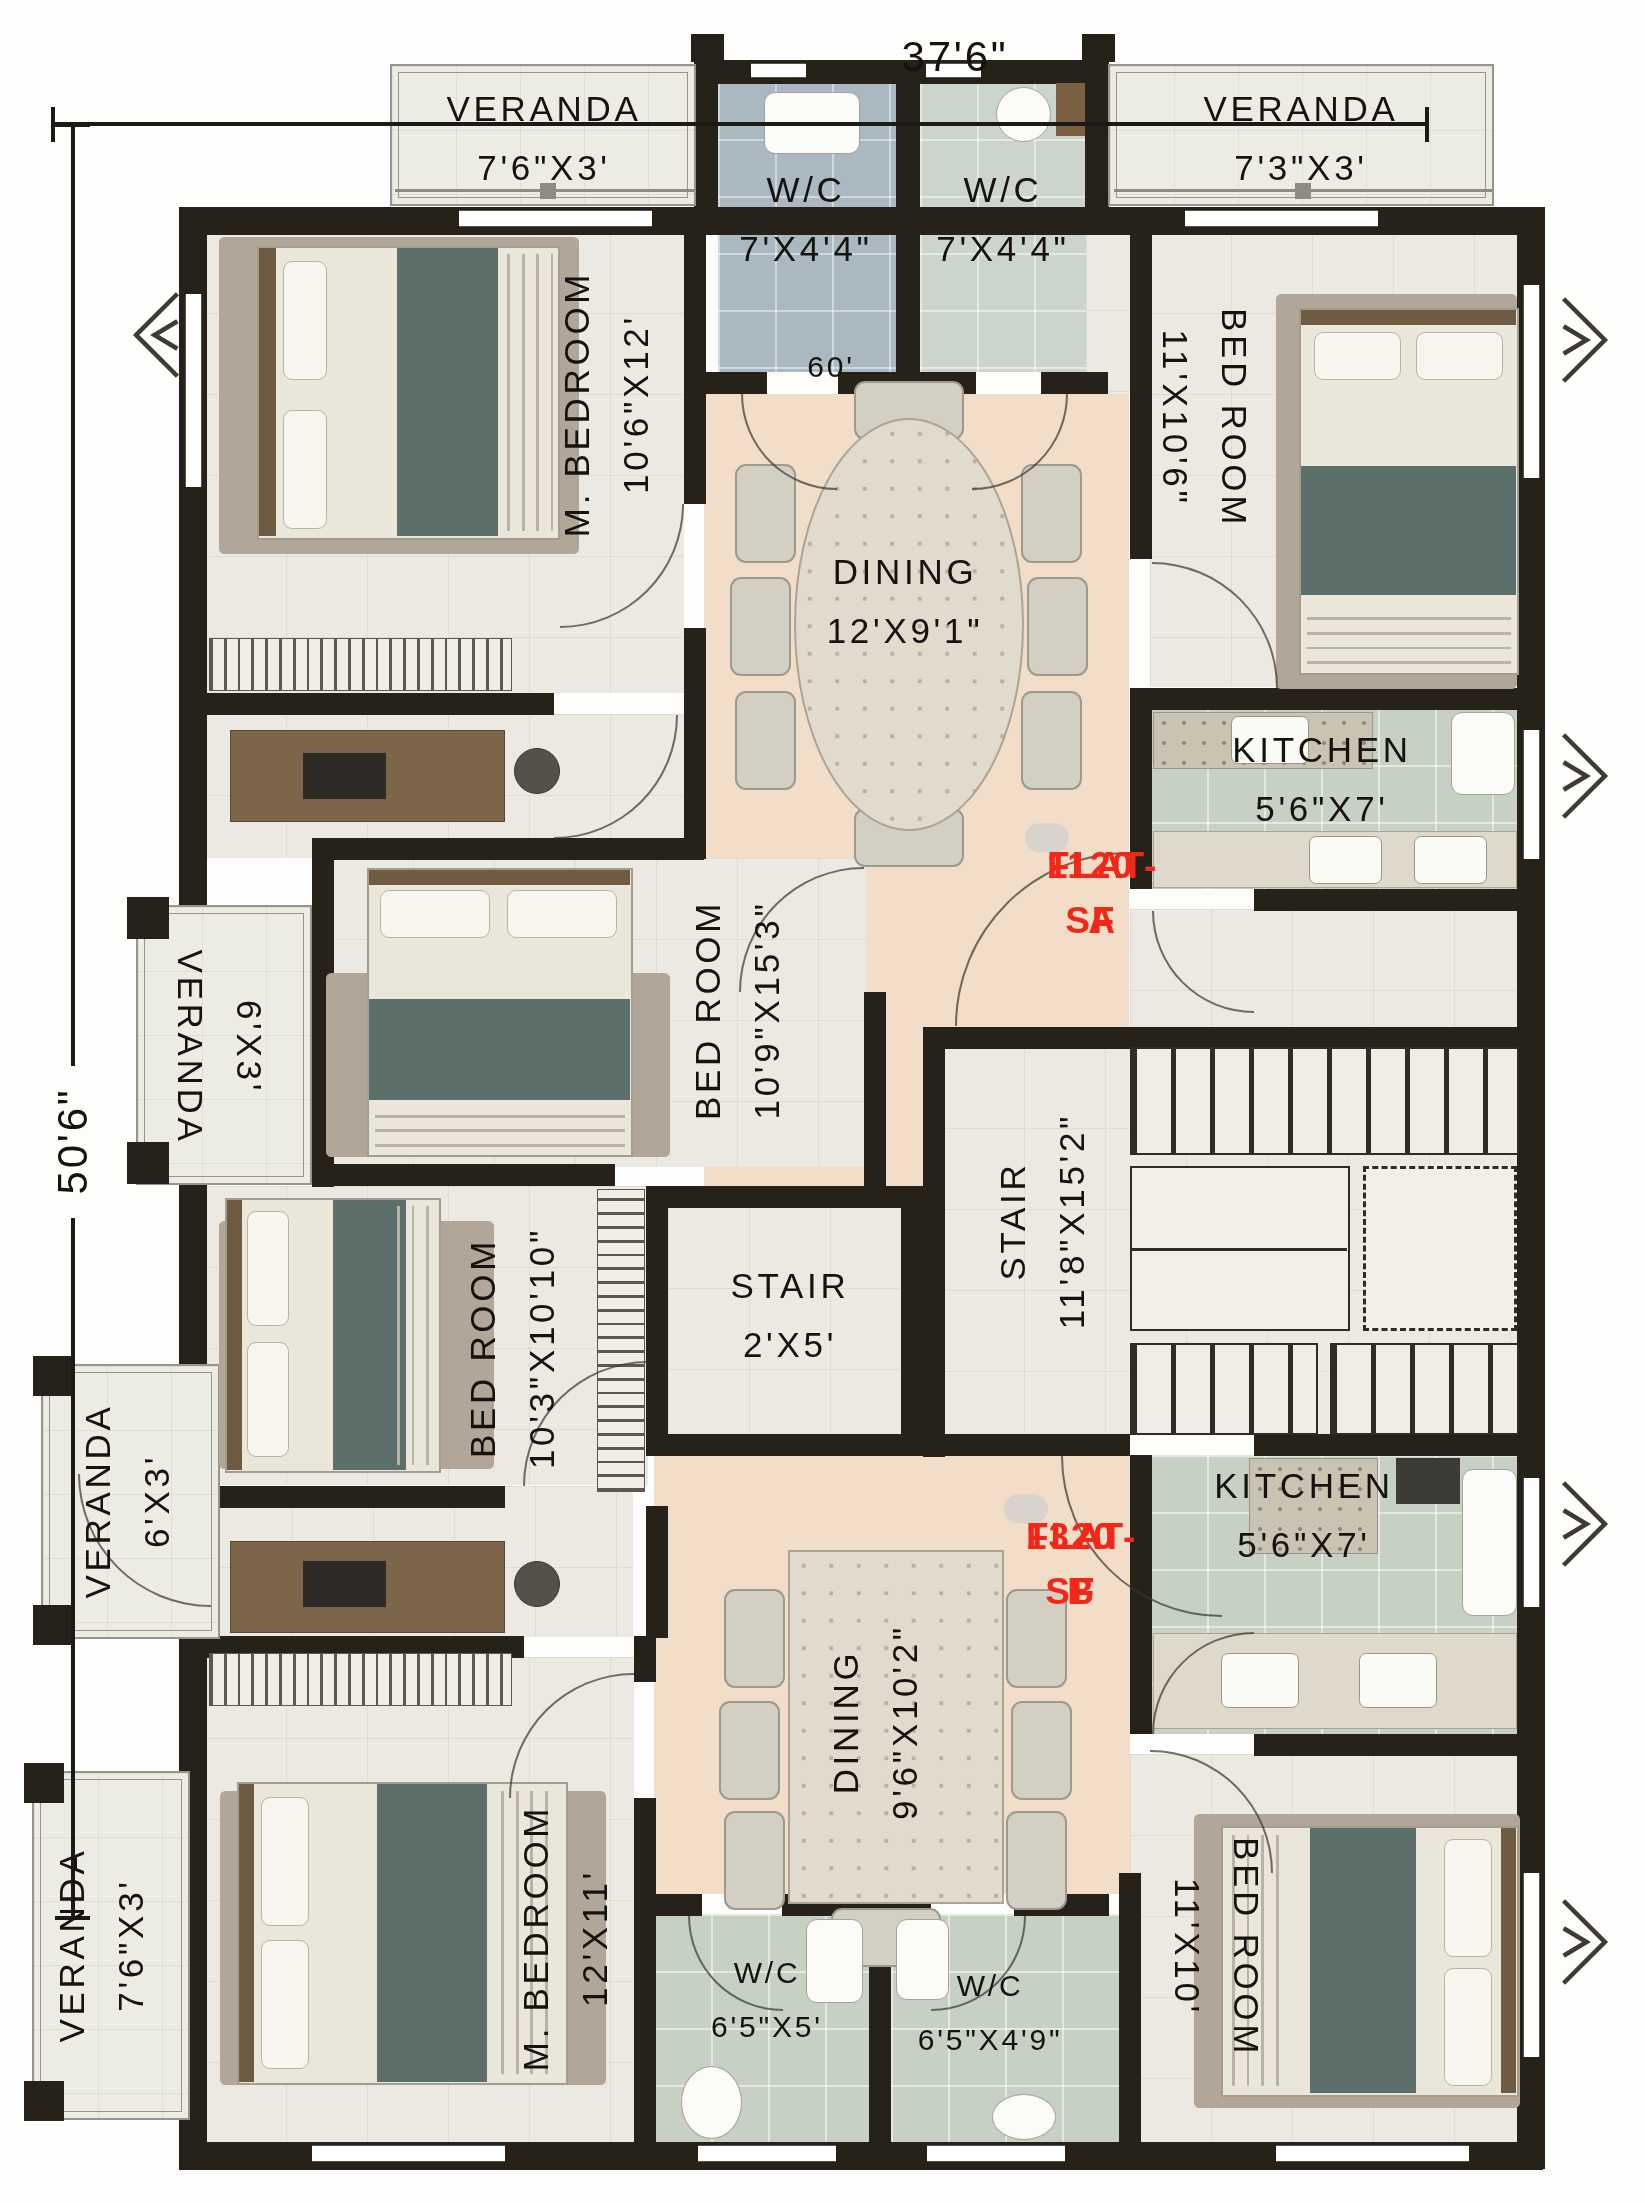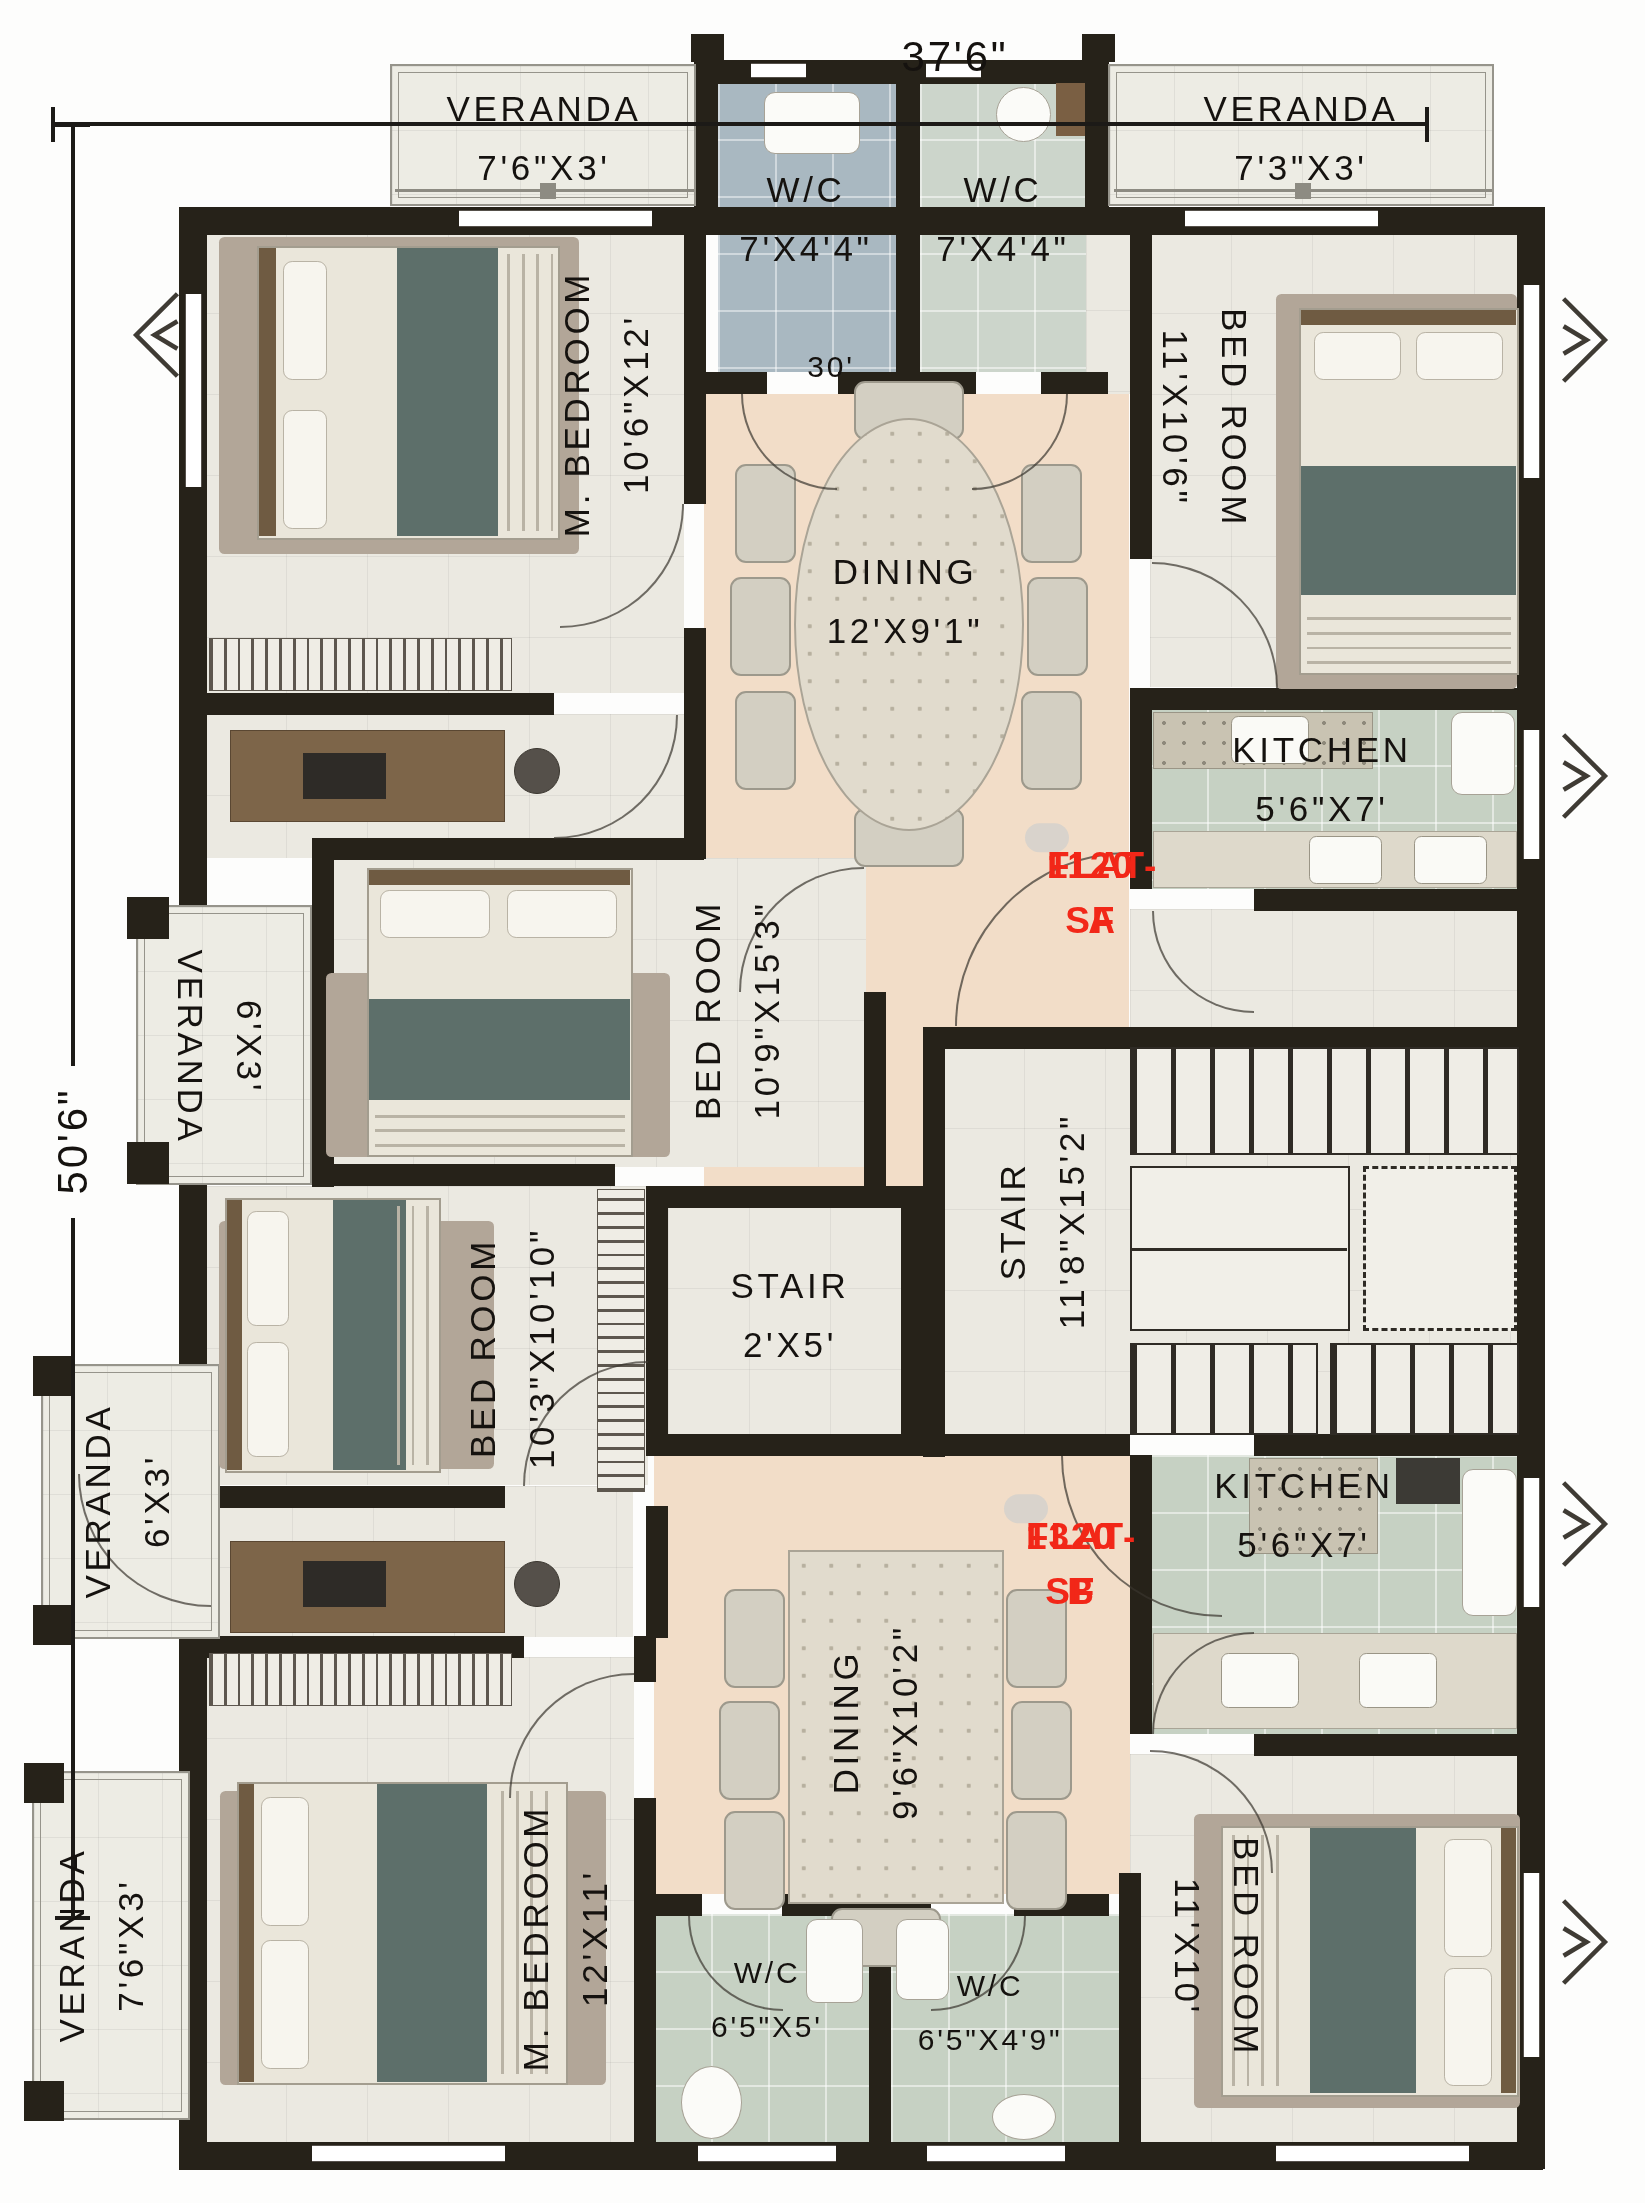--- a/index.html
+++ b/index.html
@@ -317,21 +317,21 @@
   </div>
   <div class="lbl v-down" style="left:1205px;top:418px">
     <span>BED ROOM</span>
     <span>11'X10'6"</span>
   </div>
   <div class="lbl h-c" style="left:905px;top:601px">
     <span>DINING</span>
     <span>12'X9'1"</span>
   </div>
   <div class="lbl small h-c" style="left:831px;top:367px">
-    <span>30'</span>
+    <span>60'</span>
   </div>
   <div class="lbl h-c" style="left:1322px;top:779px">
     <span>KITCHEN</span>
     <span>5'6"X7'</span>
   </div>
   <div class="lbl v-up" style="left:737px;top:1010px">
     <span>BED ROOM</span>
     <span>10'9"X15'3"</span>
   </div>
   <div class="lbl v-down-rev" style="left:220px;top:1047px">

